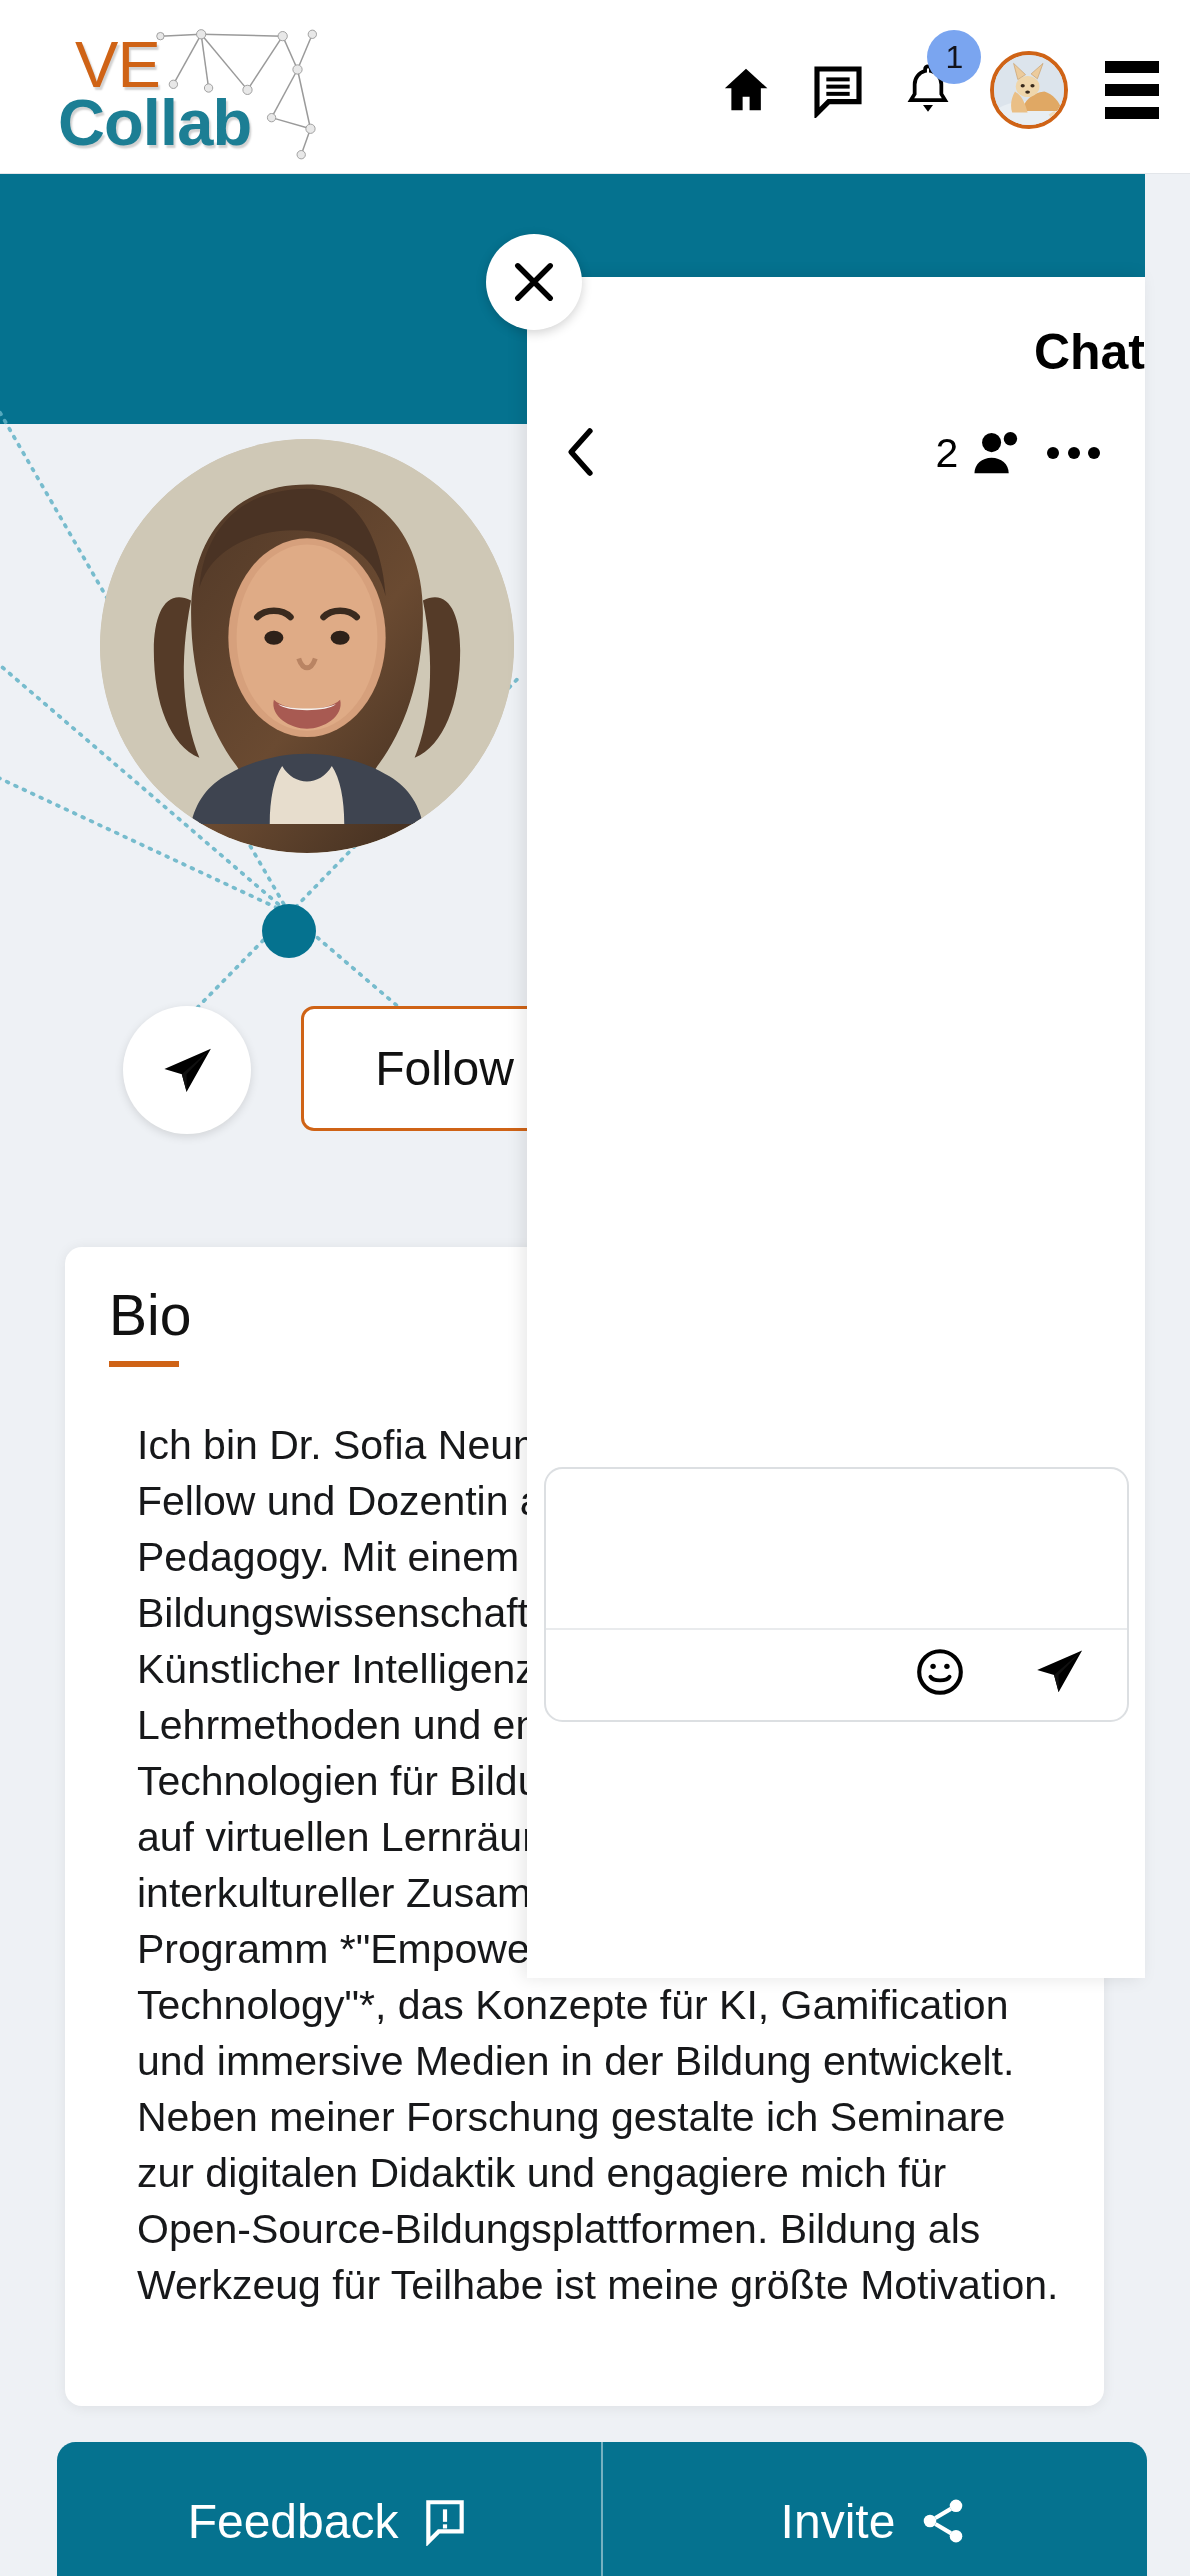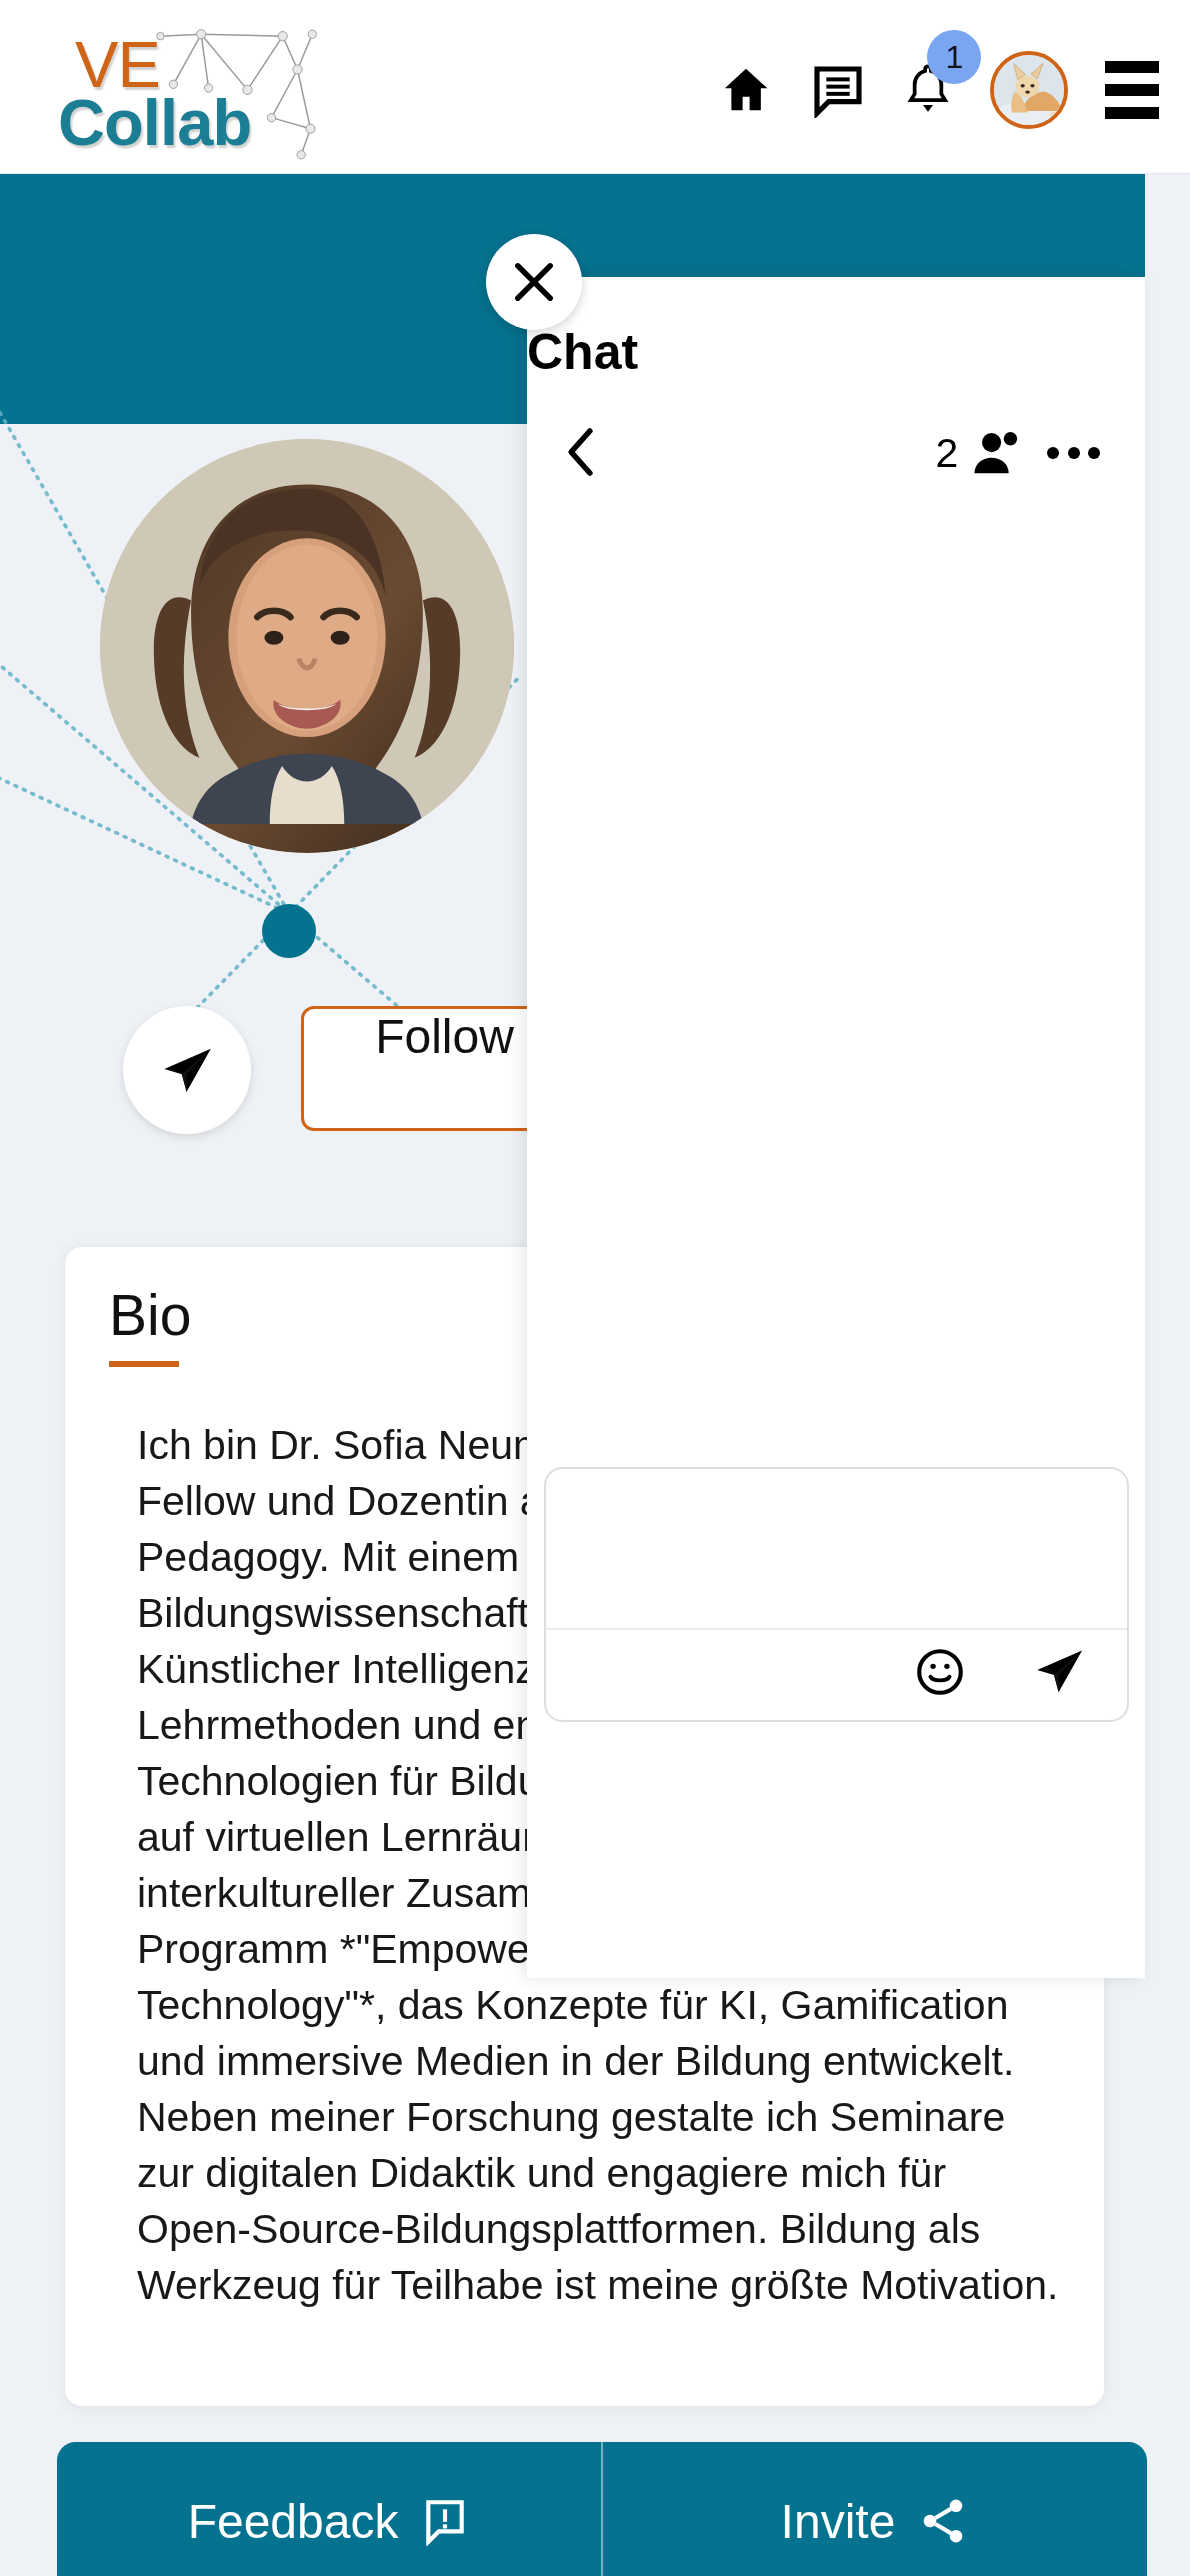--- a/index.html
+++ b/index.html
@@ -78,21 +78,21 @@
   .send-circle {
     position: absolute; left: 123px; top: 1006px;
     width: 128px; height: 128px; border-radius: 50%;
     background: #fff; box-shadow: 0 2.8px 9.3px rgba(0,0,0,0.12);
     display: flex; align-items: center; justify-content: center;
   }
   .follow-btn {
     position: absolute; left: 301px; top: 1006px;
     width: 287px; height: 125px; border-radius: 13px;
     background: #fff; border: 3.7px solid #cf6316;
-    display: flex; align-items: flex-start; justify-content: center;
+    display: flex; align-items: center; justify-content: center;
     font-size: 48px; color: #111;
   }
 
   
   .bio-card {
     position: absolute; left: 65px; top: 1247px;
     width: 1039px; height: 1159px;
     background: #fff; border-radius: 16.7px;
     box-shadow: 0 1.9px 13px rgba(0,0,0,0.07);
   }
@@ -134,21 +134,21 @@
   }
   .chat-close {
     position: absolute; left: 486px; top: 234px;
     width: 96px; height: 96px; border-radius: 50%;
     background: #fff; box-shadow: 0 2.8px 11px rgba(0,0,0,0.18);
     display: flex; align-items: center; justify-content: center;
     z-index: 40;
   }
   .chat-title {
     position: absolute; left: 0; top: 46px; width: 618px;
-    text-align: left; font-size: 50px; font-weight: bold; color: #000;
+    text-align: right; font-size: 50px; font-weight: bold; color: #000;
   }
   .chat-subbar {
     position: absolute; left: 0; top: 125px; width: 618px; height: 102px;
     display: flex; align-items: center; justify-content: space-between;
     padding: 0 45px 0 33px;
   }
   .chat-people { display: flex; align-items: center; gap: 13px; }
   .chat-people .cnt { font-size: 41px; color: #000; }
   .dots3 { display: flex; gap: 8.3px; margin-left: 24px; }
   .dots3 i { width: 12px; height: 12px; border-radius: 50%; background: #000; display: block; }

